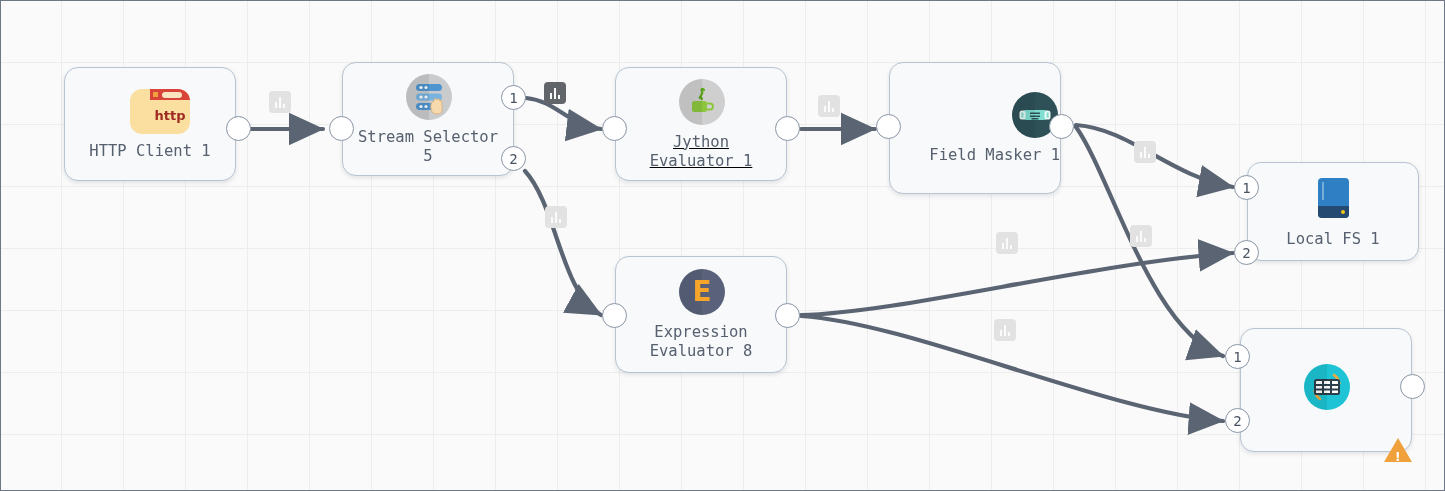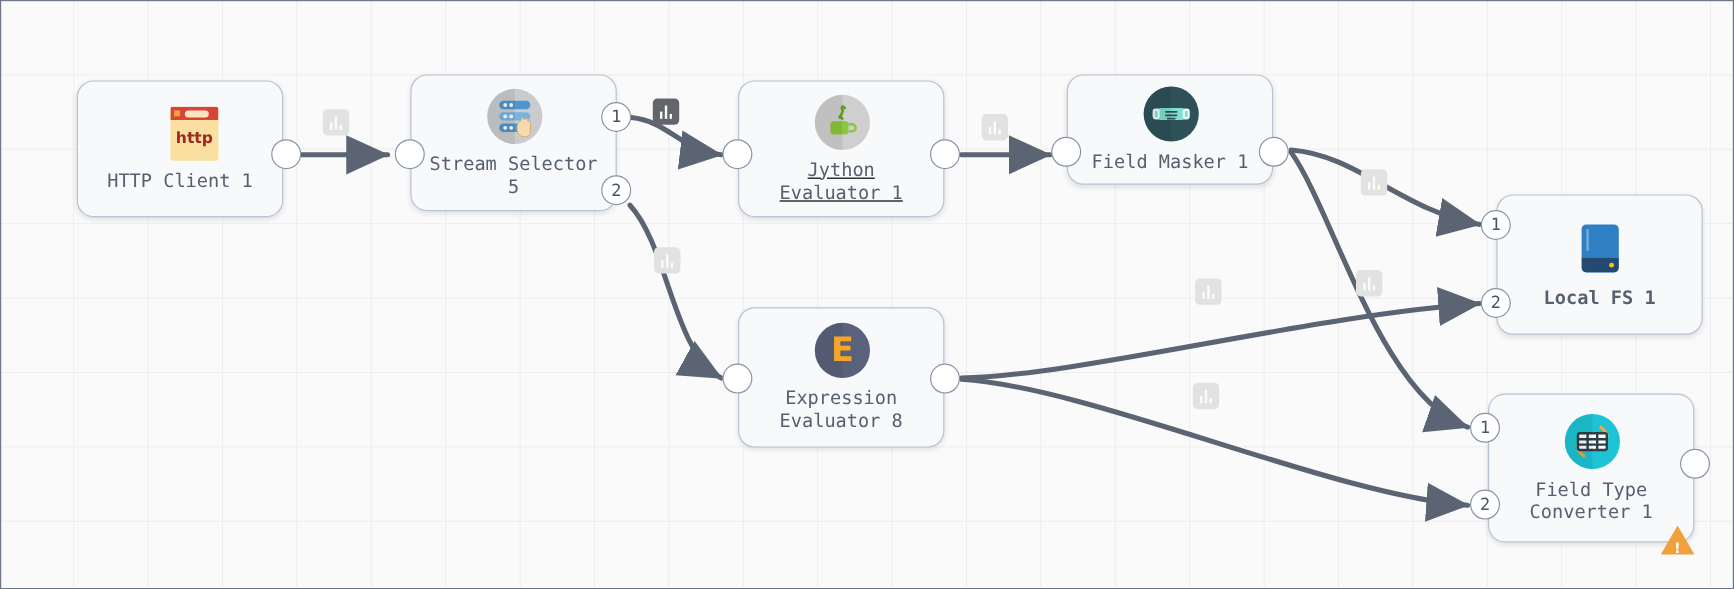--- a/index.html
+++ b/index.html
@@ -109,25 +109,26 @@
     position: absolute;
     z-index: 9;
     font-family: "DejaVu Sans", sans-serif;
     font-size: 12px;
     font-weight: bold;
     color: #ffffff;
     line-height: 1;
   }
   
   .ic-http {
-    position: absolute; left: 18px; top: 2px;
+    position: absolute; left: 6px; top: 2px;
     width: 40px; height: 45px;
     background: #fbdfa0;
-    border-radius: 2px;
+    border-radius: 12px;
     overflow: hidden;
+    padding-left: 20px;
   }
   .ic-http .bar {
     height: 11px; background: #d9443a;
     display: flex; align-items: center; padding-left: 3px; gap: 4px;
   }
   .ic-http .dot { width: 5px; height: 5px; background: #f0a13c; }
   .ic-http .pill { width: 20px; height: 6px; background: #fbe4c0; border-radius: 3px; }
   .ic-http .txt {
     text-align: center;
     font-family: "DejaVu Sans", sans-serif;
@@ -247,21 +248,21 @@
         </svg>
         <div class="shade"></div>
       </div>
     </div>
     <div class="node-label">Jython
 Evaluator 1</div>
   </div>
   <div class="port plain" style="left:601px;top:115px;"></div>
   <div class="port plain" style="left:774px;top:115px;"></div>
 
-  <div class="node" style="left:888px;top:61px;width:172px;height:92px;">
+  <div class="node" style="left:888px;top:61px;width:172px;height:132px;align-items:flex-end;">
     <div class="node-icon">
       <div class="circ-ic ic-mask">
         <svg width="38" height="38" viewBox="0 0 38 38">
           <path d="M10 14 h18 a5 5 0 0 1 0 10 h-18 a5 5 0 0 1 0 -10 z" fill="#7fded0"></path>
           <rect x="4.5" y="15.5" width="4" height="7" rx="1.6" fill="none" stroke="#e8f8f5" stroke-width="2"></rect>
           <rect x="29.5" y="15.5" width="4" height="7" rx="1.6" fill="none" stroke="#e8f8f5" stroke-width="2"></rect>
           <line x1="14" y1="17.3" x2="24" y2="17.3" stroke="#2e5158" stroke-width="1.5"></line>
           <line x1="14" y1="20.2" x2="24" y2="20.2" stroke="#2e5158" stroke-width="1.5"></line>
           <line x1="15.5" y1="22.8" x2="22.5" y2="22.8" stroke="#2e5158" stroke-width="1.5"></line>
         </svg>
@@ -279,21 +280,21 @@
         <div class="expr-E">E</div>
         <div class="shade"></div>
       </div>
     </div>
     <div class="node-label">Expression
 Evaluator 8</div>
   </div>
   <div class="port plain" style="left:601px;top:302px;"></div>
   <div class="port plain" style="left:774px;top:302px;"></div>
 
-  <div class="node" style="left:1246px;top:161px;width:172px;height:117px;font-weight:bold;">
+  <div class="node" style="left:1246px;top:161px;width:172px;height:99px;">
     <div class="node-icon">
       <div class="ic-localfs">
         <div class="stripe"></div>
         <div class="foot"></div>
         <div class="led"></div>
       </div>
     </div>
     <div class="node-label">Local FS 1</div>
   </div>
   <div class="port" style="left:1233px;top:174px;">1</div>
@@ -307,22 +308,20 @@
           <path d="M13 32 a12 12 0 0 1 -5 -7 l5 1.5" fill="none" stroke="#f2a93b" stroke-width="2.6" stroke-linecap="round"></path>
           <rect x="8" y="13" width="24" height="14" rx="1.6" fill="#ffffff" stroke="#2d3f4a" stroke-width="2"></rect>
           <line x1="8" y1="18" x2="32" y2="18" stroke="#2d3f4a" stroke-width="2"></line>
           <line x1="8" y1="22.5" x2="32" y2="22.5" stroke="#2d3f4a" stroke-width="2"></line>
           <line x1="16" y1="13" x2="16" y2="27" stroke="#2d3f4a" stroke-width="2"></line>
           <line x1="24" y1="13" x2="24" y2="27" stroke="#2d3f4a" stroke-width="2"></line>
         </svg>
         <div class="shade"></div>
       </div>
     </div>
-    <div class="node-label">Field Type
-Converter 1</div>
   </div>
   <div class="port" style="left:1224px;top:343px;">1</div>
   <div class="port" style="left:1224px;top:407px;">2</div>
   <div class="port plain" style="left:1399px;top:373px;"></div>
   <div class="warn-tri" style="left:1383px;top:437px;"></div>
   <div class="warn-mark" style="left:1394px;top:450px;">!</div>
 
   <div class="stat-badge light" style="left:268px;top:90px;">
     <span class="bars">
         <i class="b1"></i>

